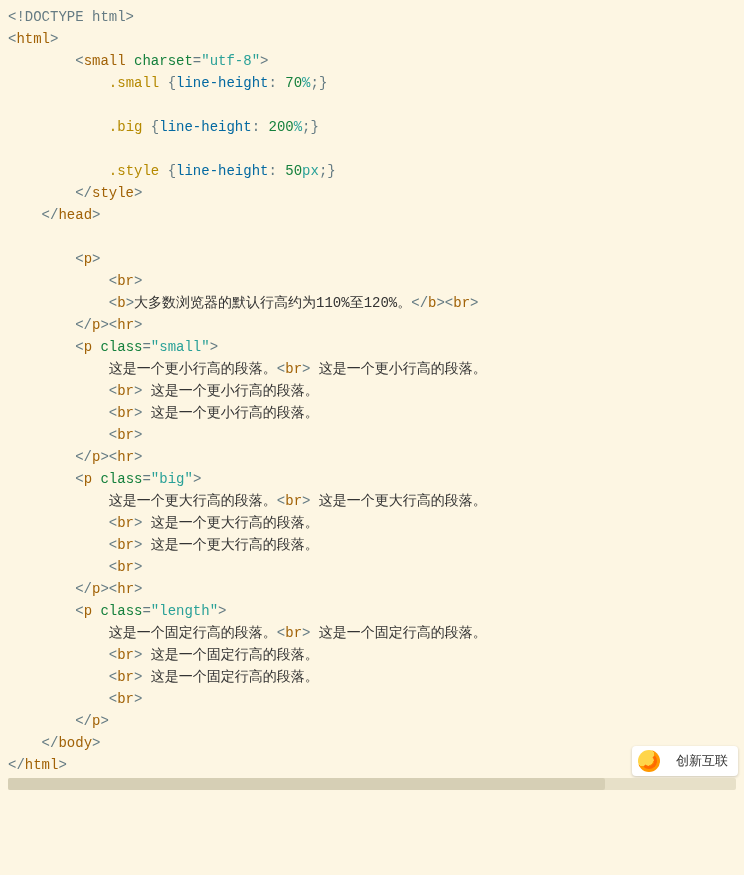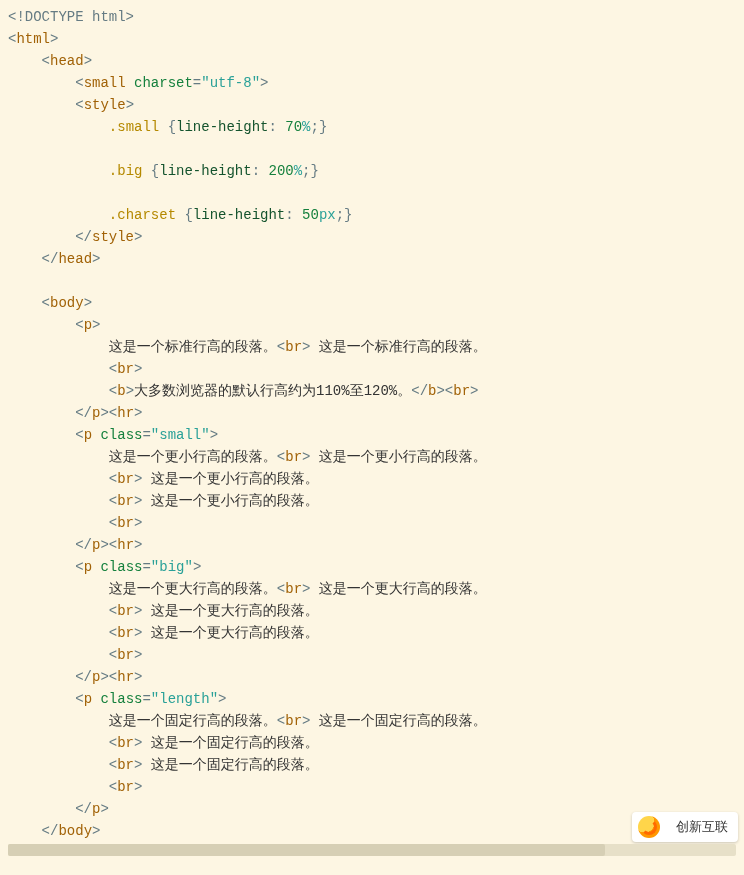--- a/index.html
+++ b/index.html
@@ -12,21 +12,21 @@
   padding: 6px 8px 20px 8px;
   width: 744px;
   position: relative;
 }
 .line { white-space: pre; }
 .punct { color: #657b83; }
 .tag   { color: #a16207; }
 .attr  { color: #15803d; }
 .str   { color: #2aa198; }
 .sel   { color: #b58900; }
-.prop  { color: #14532d; }
+.prop  { color: #0369a1; }
 .val   { color: #2aa198; }
 .num   { color: #15803d; }
 .txt   { color: #333333; }
 .logo {
   position: absolute;
   right: 6px;
   bottom: 20px;
   background: #ffffff;
   border-radius: 4px;
   padding: 4px 10px 4px 6px;
@@ -55,34 +55,30 @@
   content:""; position:absolute; left:0; top:0; height:100%; width:82%;
   background:#d6cfb5; border-radius:2px;
 }
 </style>
 </head>
 <body>
 
 <div>
 <div class="line"><span class="punct">&lt;!DOCTYPE html&gt;</span></div>
 <div class="line"><span class="punct">&lt;</span><span class="tag">html</span><span class="punct">&gt;</span></div>
-<div class="line"><span class="punct">    &lt;</span><span class="tag">head</span><span class="punct">&gt;</span></div>
 <div class="line"><span class="punct">        &lt;</span><span class="tag">small</span><span> </span><span class="attr">charset</span><span class="punct">=</span><span class="str">"utf-8"</span><span class="punct">&gt;</span></div>
-<div class="line"><span class="punct">        &lt;</span><span class="tag">style</span><span class="punct">&gt;</span></div>
 <div class="line"><span>            </span><span class="sel">.small</span><span class="punct"> {</span><span class="prop">line-height</span><span class="punct">: </span><span class="num">70</span><span class="val">%</span><span class="punct">;}</span></div>
 <div class="line"><span></span>&nbsp;</div>
 <div class="line"><span>            </span><span class="sel">.big</span><span class="punct"> {</span><span class="prop">line-height</span><span class="punct">: </span><span class="num">200</span><span class="val">%</span><span class="punct">;}</span></div>
 <div class="line"><span></span>&nbsp;</div>
-<div class="line"><span>            </span><span class="sel">.charset</span><span class="punct"> {</span><span class="prop">line-height</span><span class="punct">: </span><span class="num">50</span><span class="val">px</span><span class="punct">;}</span></div>
+<div class="line"><span>            </span><span class="sel">.style</span><span class="punct"> {</span><span class="prop">line-height</span><span class="punct">: </span><span class="num">50</span><span class="val">px</span><span class="punct">;}</span></div>
 <div class="line"><span class="punct">        &lt;/</span><span class="tag">style</span><span class="punct">&gt;</span></div>
 <div class="line"><span class="punct">    &lt;/</span><span class="tag">head</span><span class="punct">&gt;</span></div>
 <div class="line"><span></span>&nbsp;</div>
-<div class="line"><span class="punct">    &lt;</span><span class="tag">body</span><span class="punct">&gt;</span></div>
 <div class="line"><span class="punct">        &lt;</span><span class="tag">p</span><span class="punct">&gt;</span></div>
-<div class="line"><span>            </span><span class="txt">这是一个标准行高的段落。</span><span class="punct">&lt;</span><span class="tag">br</span><span class="punct">&gt; </span><span class="txt">这是一个标准行高的段落。</span></div>
 <div class="line"><span class="punct">            &lt;</span><span class="tag">br</span><span class="punct">&gt;</span></div>
 <div class="line"><span class="punct">            &lt;</span><span class="tag">b</span><span class="punct">&gt;</span><span class="txt">大多数浏览器的默认行高约为110%至120%。</span><span class="punct">&lt;/</span><span class="tag">b</span><span class="punct">&gt;&lt;</span><span class="tag">br</span><span class="punct">&gt;</span></div>
 <div class="line"><span class="punct">        &lt;/</span><span class="tag">p</span><span class="punct">&gt;&lt;</span><span class="tag">hr</span><span class="punct">&gt;</span></div>
 <div class="line"><span class="punct">        &lt;</span><span class="tag">p</span><span> </span><span class="attr">class</span><span class="punct">=</span><span class="str">"small"</span><span class="punct">&gt;</span></div>
 <div class="line"><span>            </span><span class="txt">这是一个更小行高的段落。</span><span class="punct">&lt;</span><span class="tag">br</span><span class="punct">&gt; </span><span class="txt">这是一个更小行高的段落。</span></div>
 <div class="line"><span class="punct">            &lt;</span><span class="tag">br</span><span class="punct">&gt; </span><span class="txt">这是一个更小行高的段落。</span></div>
 <div class="line"><span class="punct">            &lt;</span><span class="tag">br</span><span class="punct">&gt; </span><span class="txt">这是一个更小行高的段落。</span></div>
 <div class="line"><span class="punct">            &lt;</span><span class="tag">br</span><span class="punct">&gt;</span></div>
 <div class="line"><span class="punct">        &lt;/</span><span class="tag">p</span><span class="punct">&gt;&lt;</span><span class="tag">hr</span><span class="punct">&gt;</span></div>
 <div class="line"><span class="punct">        &lt;</span><span class="tag">p</span><span> </span><span class="attr">class</span><span class="punct">=</span><span class="str">"big"</span><span class="punct">&gt;</span></div>
@@ -91,20 +87,21 @@
 <div class="line"><span class="punct">            &lt;</span><span class="tag">br</span><span class="punct">&gt; </span><span class="txt">这是一个更大行高的段落。</span></div>
 <div class="line"><span class="punct">            &lt;</span><span class="tag">br</span><span class="punct">&gt;</span></div>
 <div class="line"><span class="punct">        &lt;/</span><span class="tag">p</span><span class="punct">&gt;&lt;</span><span class="tag">hr</span><span class="punct">&gt;</span></div>
 <div class="line"><span class="punct">        &lt;</span><span class="tag">p</span><span> </span><span class="attr">class</span><span class="punct">=</span><span class="str">"length"</span><span class="punct">&gt;</span></div>
 <div class="line"><span>            </span><span class="txt">这是一个固定行高的段落。</span><span class="punct">&lt;</span><span class="tag">br</span><span class="punct">&gt; </span><span class="txt">这是一个固定行高的段落。</span></div>
 <div class="line"><span class="punct">            &lt;</span><span class="tag">br</span><span class="punct">&gt; </span><span class="txt">这是一个固定行高的段落。</span></div>
 <div class="line"><span class="punct">            &lt;</span><span class="tag">br</span><span class="punct">&gt; </span><span class="txt">这是一个固定行高的段落。</span></div>
 <div class="line"><span class="punct">            &lt;</span><span class="tag">br</span><span class="punct">&gt;</span></div>
 <div class="line"><span class="punct">        &lt;/</span><span class="tag">p</span><span class="punct">&gt;</span></div>
 <div class="line"><span class="punct">    &lt;/</span><span class="tag">body</span><span class="punct">&gt;</span></div>
+<div class="line"><span class="punct">&lt;/</span><span class="tag">html</span><span class="punct">&gt;</span></div>
 </div>
 
 <div class="logo">
   <span class="logo-swoosh"></span>
   <span class="logo-text">创新互联</span>
 </div>
 
 <div class="scrollbar"></div>
 
 </body></html>

